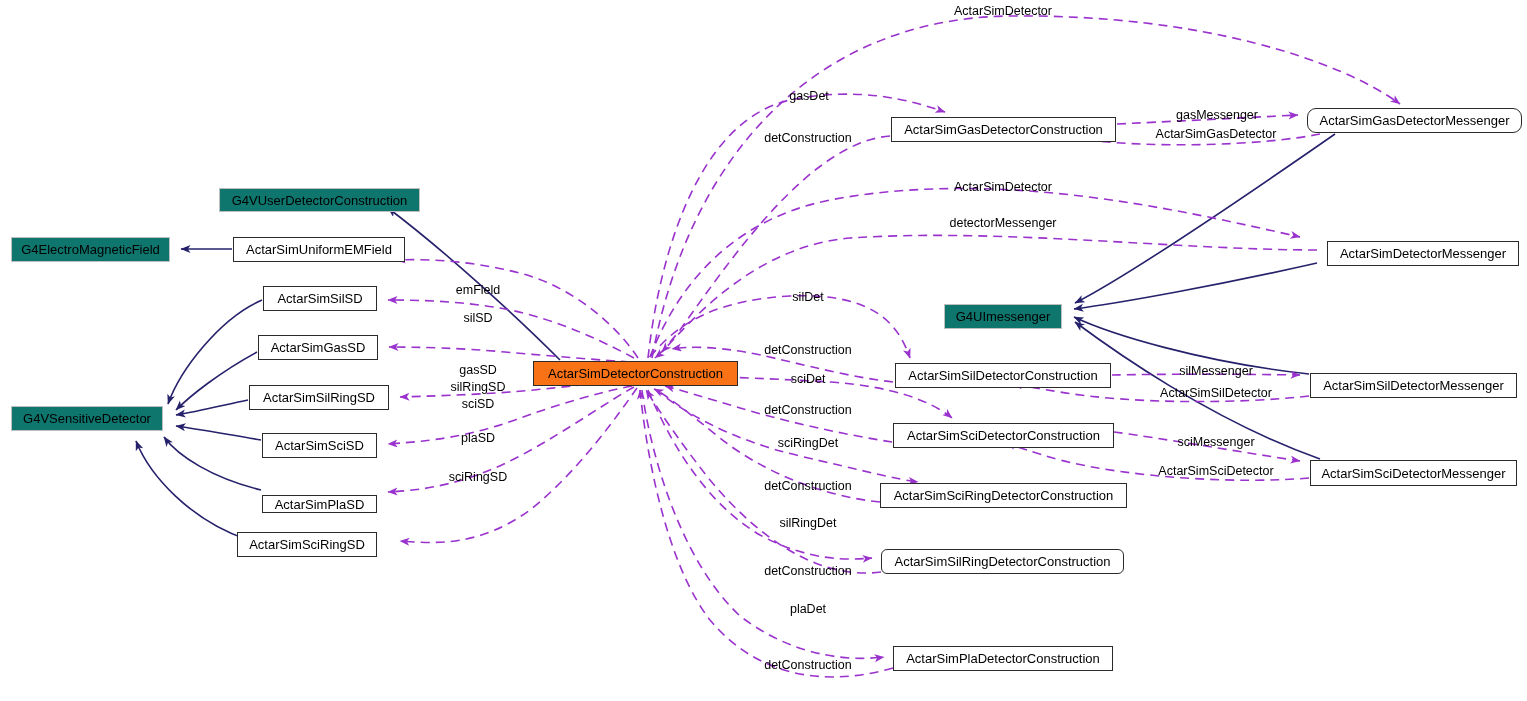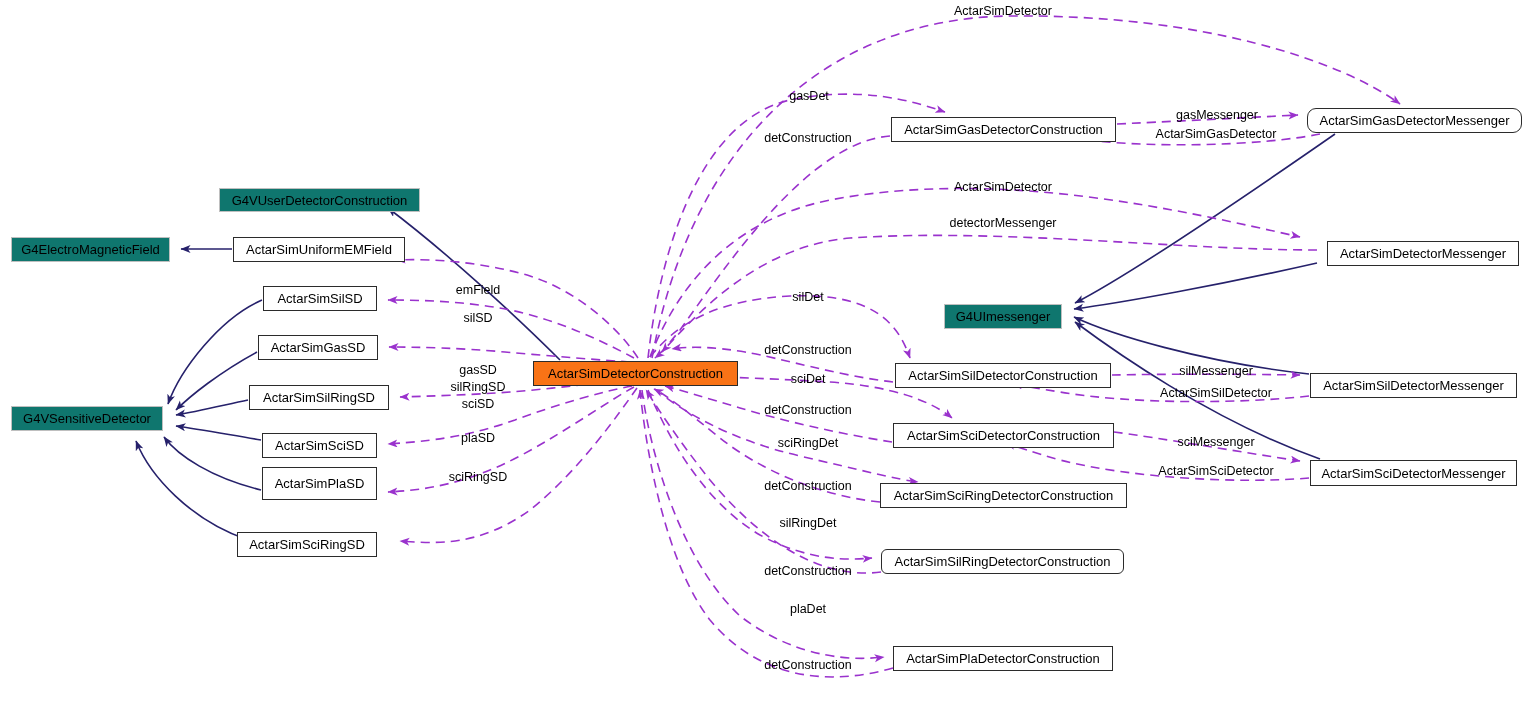--- a/index.html
+++ b/index.html
@@ -125,21 +125,21 @@
   </div>
 
   <div class="nodebox node-normal" style="left:249px;top:385px;width:140px;height:25px;">
     <span>ActarSimSilRingSD</span>
   </div>
 
   <div class="nodebox node-normal" style="left:262px;top:433px;width:115px;height:25px;">
     <span>ActarSimSciSD</span>
   </div>
 
-  <div class="nodebox node-normal" style="left:262px;top:467px;width:115px;height:33px;">
+  <div class="nodebox node-normal" style="left:262px;top:495px;width:115px;height:18px;">
     <span>ActarSimPlaSD</span>
   </div>
 
   <div class="nodebox node-normal" style="left:237px;top:532px;width:140px;height:25px;">
     <span>ActarSimSciRingSD</span>
   </div>
 
   <div class="nodebox node-extern" style="left:11px;top:406px;width:152px;height:25px;">
     <span>G4VSensitiveDetector</span>
   </div>

